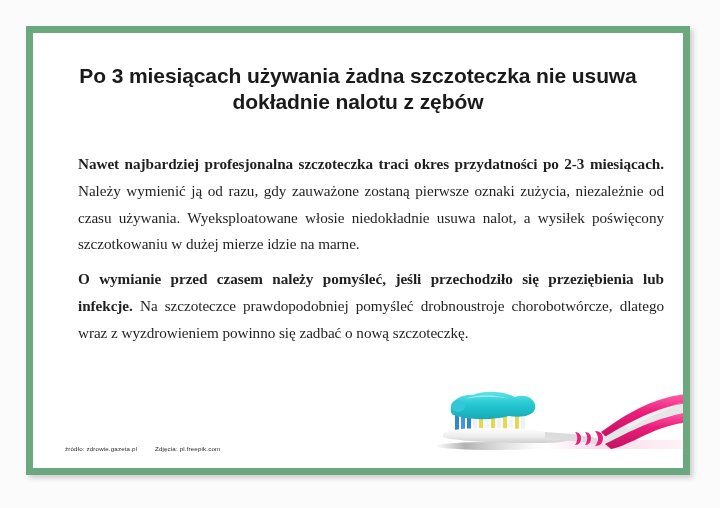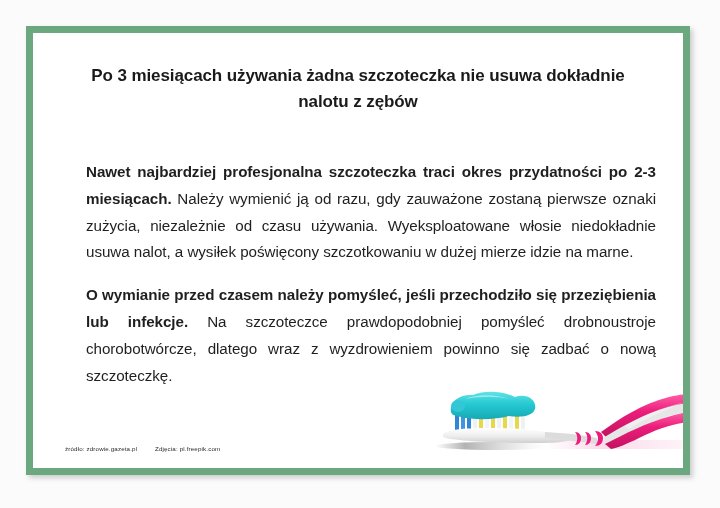--- a/index.html
+++ b/index.html
@@ -35,41 +35,42 @@
     overflow: hidden;
   }
 
   
   .headline {
     position: absolute;
     left: 38px;
     top: 30px;
     width: 574px;
     text-align: center;
-    font-size: 17px;
+    font-size: 21px;
     font-weight: bold;
     line-height: 26px;
     color: #1a1a1a;
     letter-spacing: -0.1px;
   }
 
   
   .body-copy {
     position: absolute;
     left: 37px;
     top: 110px;
     width: 602px;
     font-size: 15.2px;
     line-height: 26.8px;
     color: #1f1f1f;
     text-align: justify;
     letter-spacing: -0.05px;
   }
   .body-copy p {
-    margin: 16px;
+    margin: 8px;
+    font-family: Liberation Serif, serif;
   }
   .body-copy b {
     font-weight: bold;
   }
   .para-2 {
     margin-top: 0;
   }
 
   
   .photo {

